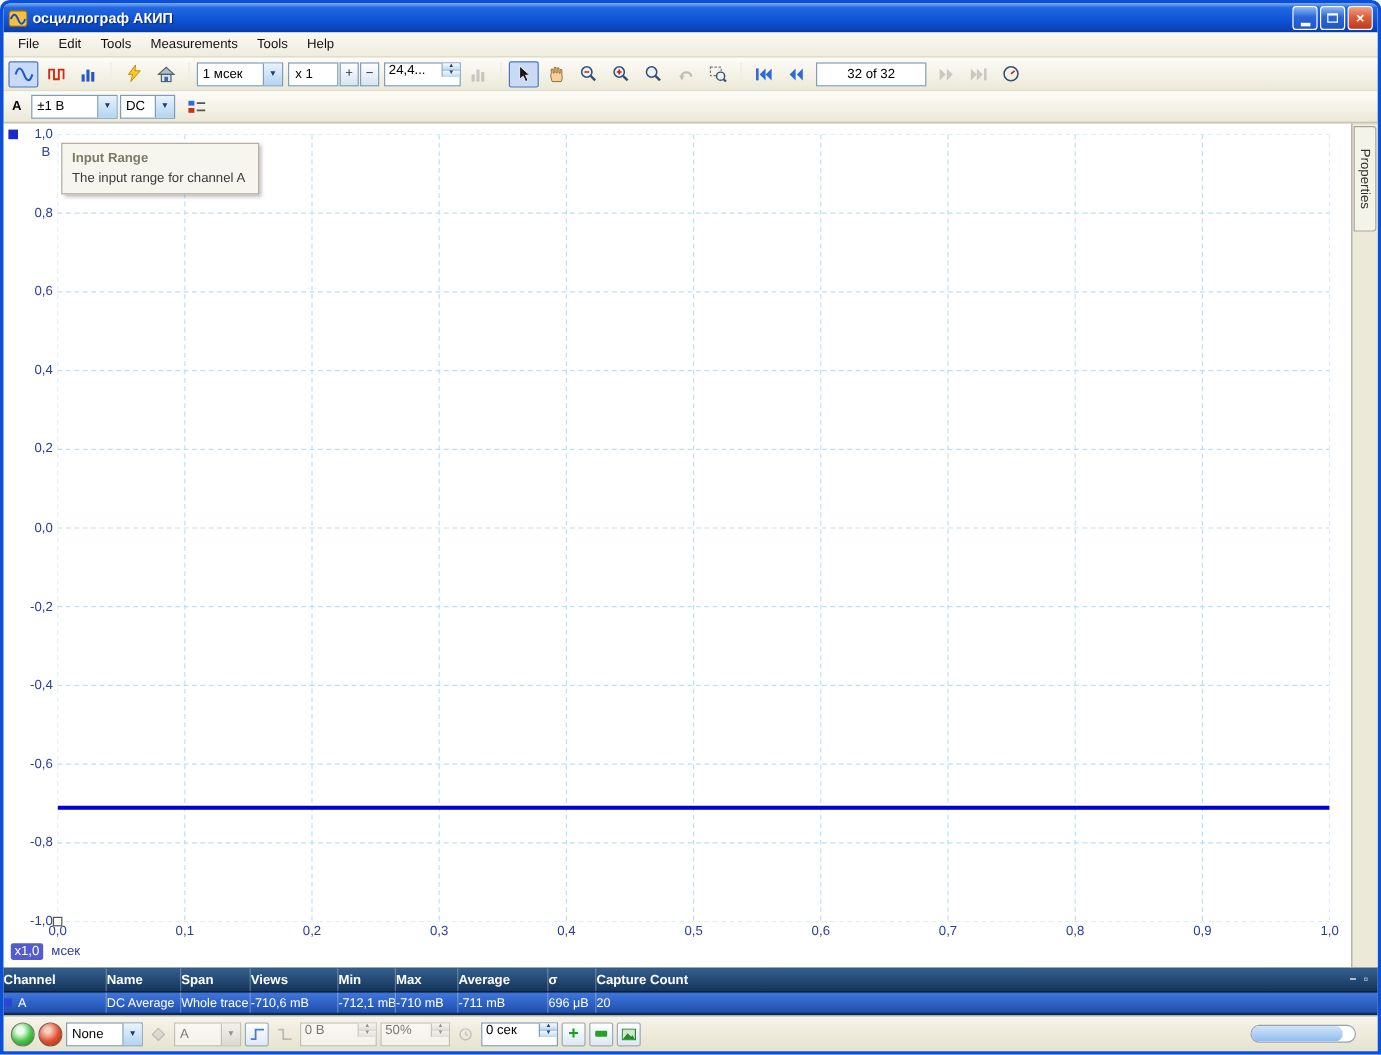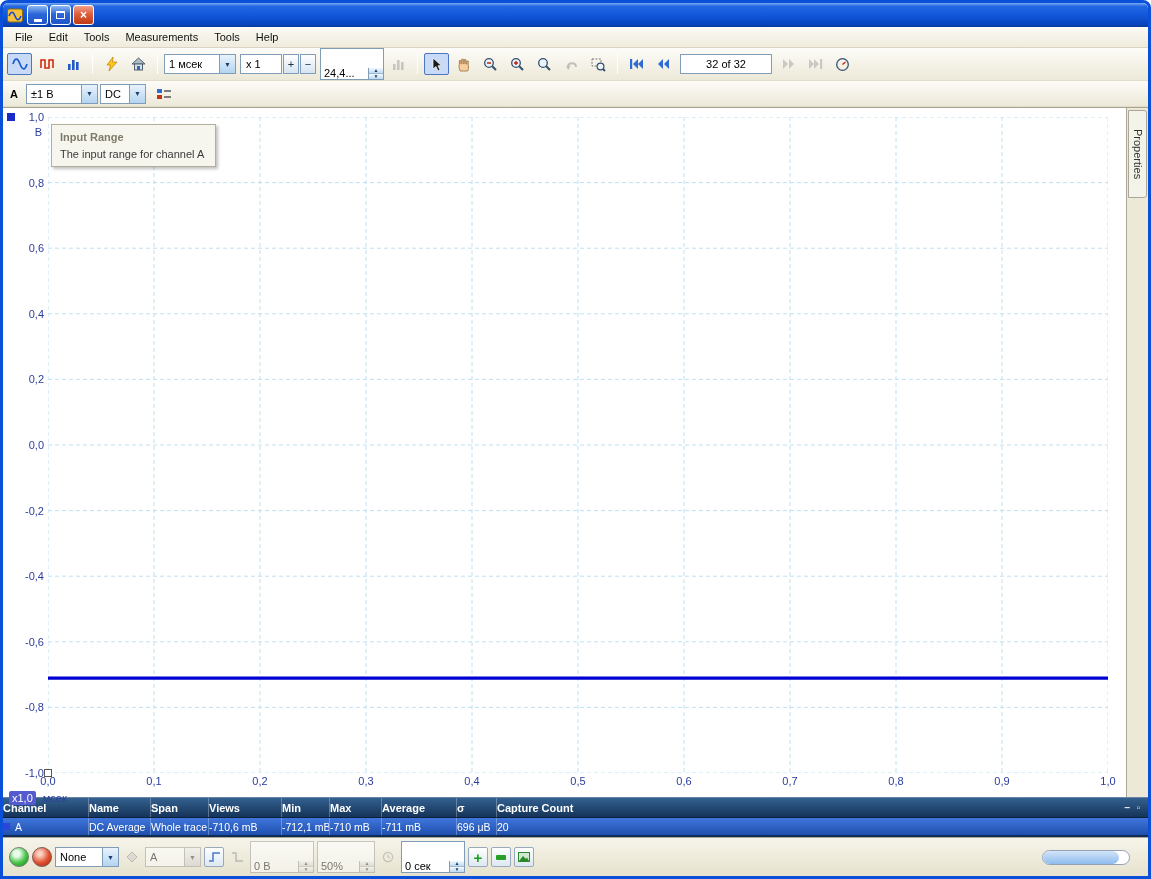--- a/index.html
+++ b/index.html
@@ -32,21 +32,21 @@
   .sep { width:1px; height:20px; background:#C6C2AE; border-right:1px solid #fff; margin:0 4px; }
   .tb-btn { width:25px; height:22px; border:1px solid transparent; border-radius:2px; background:transparent;
             display:flex; align-items:center; justify-content:center; padding:0; }
   .tb-btn.pressed { background:#C9DAF6; border-color:#4A76C2; }
   .disabled { filter:grayscale(1); opacity:.5; }
   .combo { display:inline-flex; height:20px; border:1px solid #7F9DB9; background:#fff; align-items:center; }
   .combo .val { flex:1; padding:0 4px; white-space:nowrap; overflow:hidden; }
   .combo .arrow, .spin { background:linear-gradient(#E8F3FD,#B4D4F0); border-left:1px solid #7F9DB9; }
   .combo .arrow { width:16px; height:100%; display:flex; align-items:center; justify-content:center;
                   font-size:7px; color:#1C3E6E; }
-  .spinner { display:inline-flex; height:32px; border:1px solid #7F9DB9; background:#fff; align-items:flex-end; }
+  .spinner { display:inline-flex; height:20px; border:1px solid #7F9DB9; background:#fff; align-items:flex-start; }
   .spinner .val { flex:1; padding:0 3px; display:flex; align-items:center; white-space:nowrap; overflow:hidden; }
   .spin { width:15px; display:flex; flex-direction:column; }
   .spin-btn { flex:1; border:none; background:linear-gradient(#F4FAFF,#BDD9F2); font-size:5px; color:#1C3E6E;
               padding:0; line-height:1; border-bottom:1px solid #9FB8CE; }
   .spin-btn:last-child { border-bottom:none; }
   .zoom-group { display:inline-flex; align-items:center; gap:1px; margin:0 2px; }
   .zoom-val { display:inline-flex; align-items:center; height:20px; width:42px; border:1px solid #7F9DB9;
               background:#fff; padding:0 5px; }
   .mini-btn { width:16px; height:20px; border:1px solid #7F9DB9; background:linear-gradient(#fff,#D6E4F2);
               font-size:11px; line-height:1; padding:0; color:#234; }
@@ -111,20 +111,21 @@
 </head>
 <body>
 
 <div class="window">
 
   <div class="titlebar">
     <svg width="16" height="15" viewBox="0 0 16 15">
       <rect x="0.5" y="1" width="15" height="13" rx="2" fill="#F6C23C" stroke="#8A6A10"></rect>
       <path d="M2 8 C4 3,6 3,8 8 C10 13,12 13,14 8" stroke="#1A4ACA" stroke-width="1.6" fill="none"></path>
     </svg>
+    <span class="title-text">осциллограф АКИП</span>
     <span class="win-controls">
       <button class="win-btn">
           <span class="glyph-min"></span>
         </button>
       <button class="win-btn">
           <span class="glyph-max"></span>
         </button>
       <button class="win-btn close">
           <span>×</span>
         </button>

